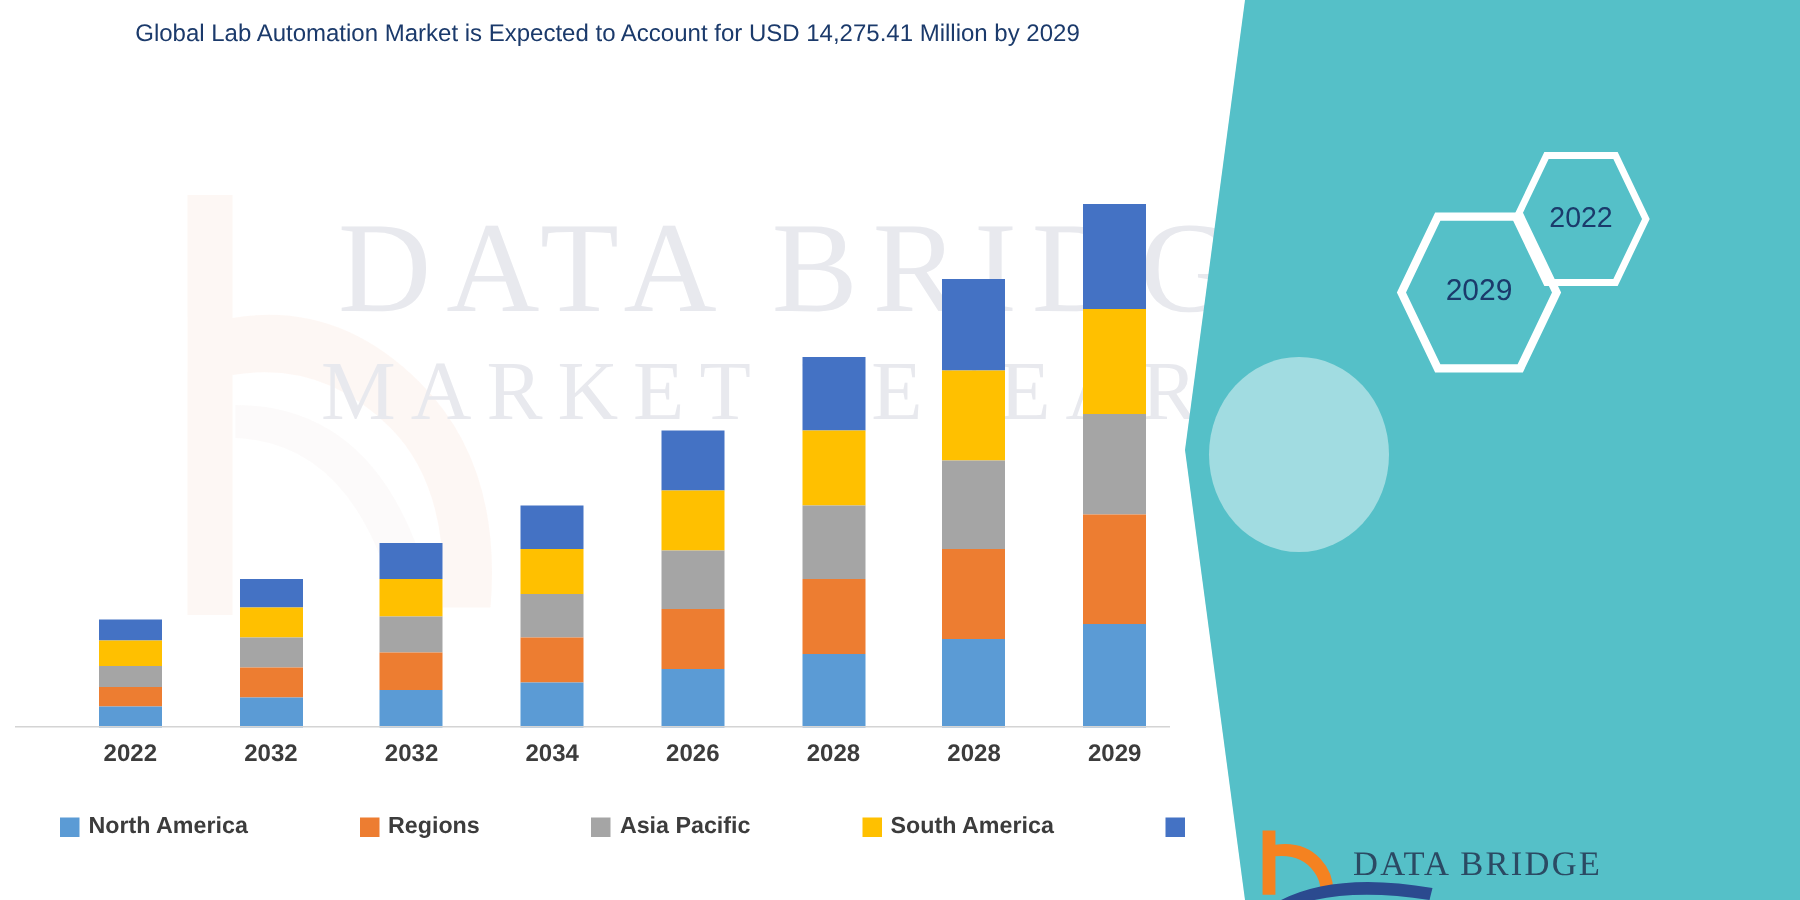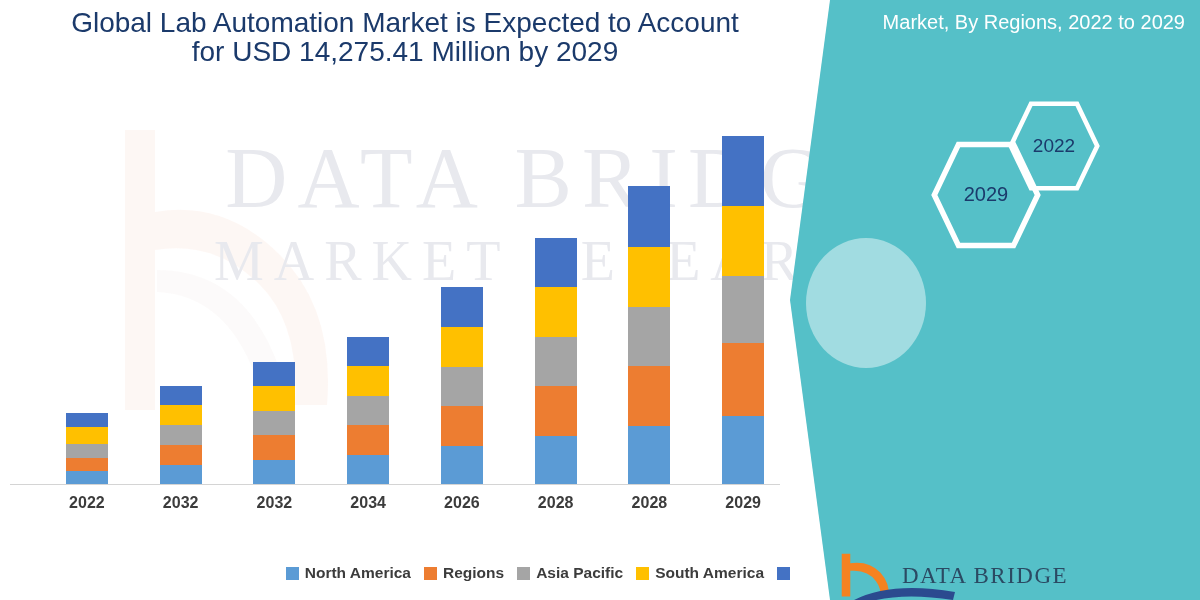--- a/index.html
+++ b/index.html
@@ -100,21 +100,21 @@
   }
 
   
   .chart-title {
     position: absolute;
     left: 60px;
     top: 8px;
     width: 690px;
     text-align: center;
     color: #1b3a6b;
-    font-size: 28px;
+    font-size: 16px;
     line-height: 29px;
     z-index: 4;
   }
 
   
   .wm-logo {
     position: absolute;
     left: 95px;
     top: 120px;
     width: 240px;
@@ -187,24 +187,24 @@
     width: 90px;
     text-align: center;
     font-size: 16px;
     font-weight: bold;
     color: #3c3c3c;
   }
 
   .legend {
     position: absolute;
     left: 40px;
-    top: 564px;
+    top: 542px;
     width: 750px;
     display: flex;
-    justify-content: flex-end;
+    justify-content: space-between;
     align-items: center;
     gap: 13px;
     z-index: 2;
   }
   .legend-item { display: flex; align-items: center; gap: 6px; }
   .legend-swatch { width: 13px; height: 13px; }
   .legend-label { font-size: 15.5px; font-weight: bold; color: #3c3c3c; }
 
   .bottom-logo-arc {
     position: absolute;
@@ -340,21 +340,20 @@
         <span class="legend-label">South America</span>
       </div>
       <div class="legend-item">
         <span class="legend-swatch" style="background: rgb(68, 114, 196);"></span>
       </div>
     </div>
 
   <div class="right-panel"></div>
   <div class="panel-circle-watermark"></div>
 
-  <div class="panel-title">Market, By Regions, 2022 to 2029</div>
 
   <div class="hexwrap hex-2022">
     <svg viewBox="0 0 100 100">
       <polygon points="25,4 75,4 97,50 75,96 25,96 3,50" fill="none" stroke="#ffffff" stroke-width="5"></polygon>
     </svg>
     <div class="hex-label">2022</div>
   </div>
 
   <div class="hexwrap hex-2029">
     <svg viewBox="0 0 100 100">

